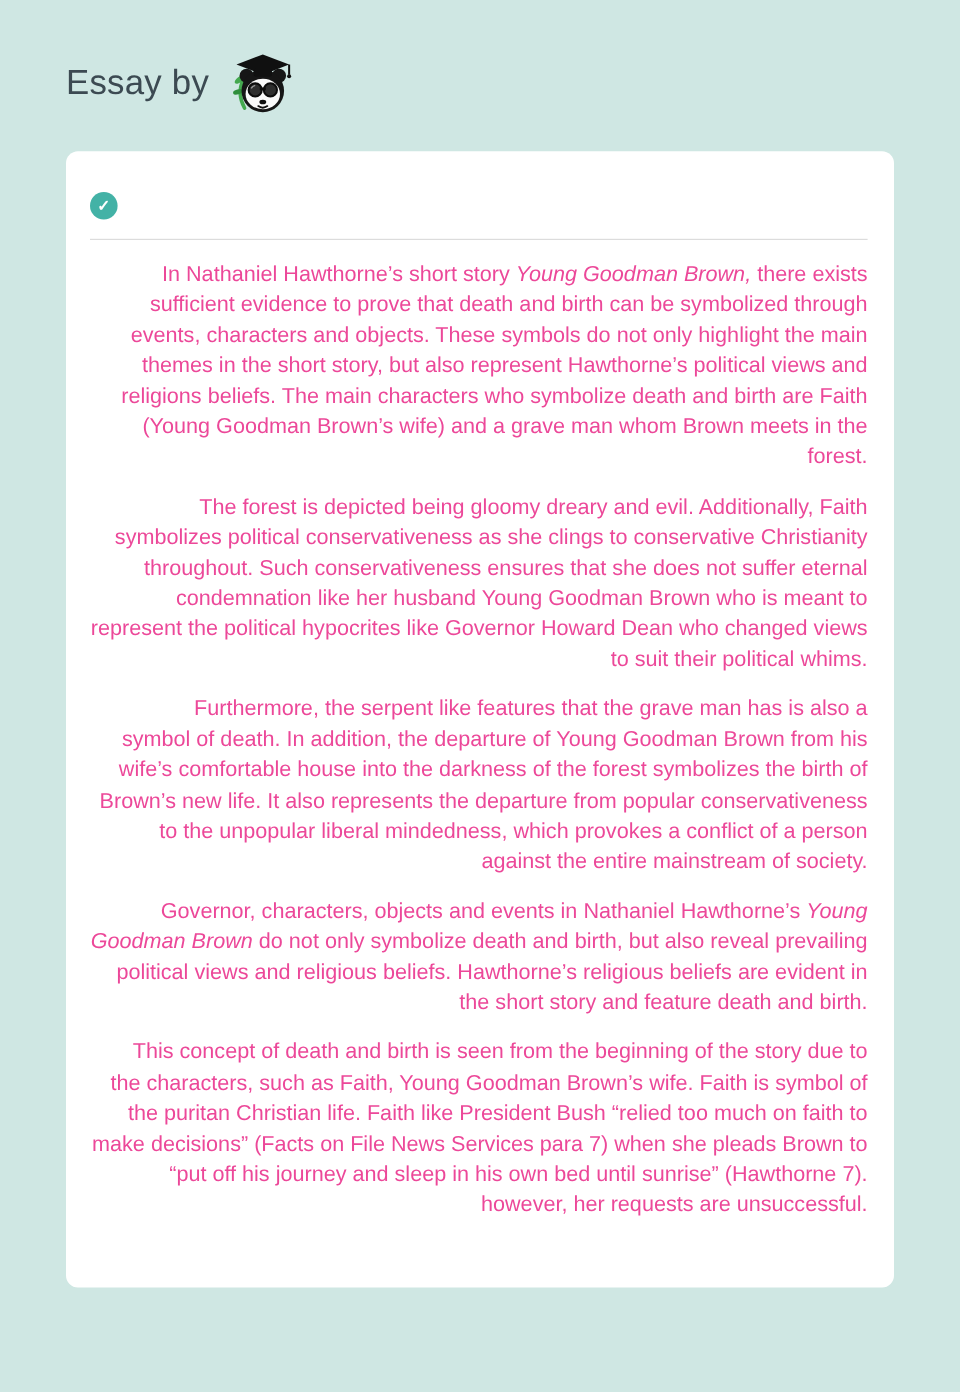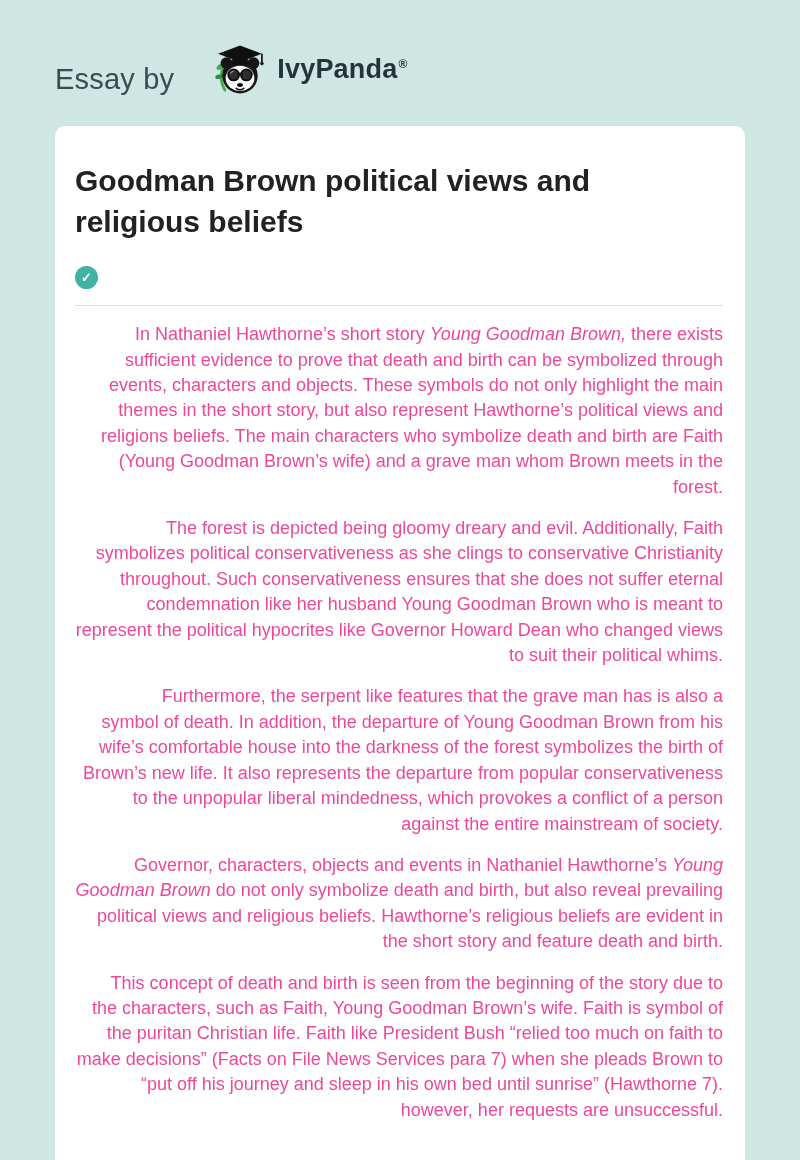--- a/index.html
+++ b/index.html
@@ -9,23 +9,22 @@
     min-height: 1160px;
     background: #cfe7e3;
     font-family: "Liberation Sans", sans-serif;
     -webkit-font-smoothing: antialiased;
   }
   .page { width: 800px; min-height: 1160px; padding-bottom: 20px; }
 
   
   .site-header {
     display: flex;
-    align-items: flex-end;
+    align-items: center;
     padding: 42px 55px 0 55px;
-    gap: 21px;
   }
   .essay-by {
     font-size: 29px;
     color: #3c4a52;
     margin-right: 18px;
     letter-spacing: 0.2px;
   }
   .logo { display: flex; align-items: center; }
   .logo svg { display: block; margin-right: 10px; }
   .brand {
@@ -121,26 +120,24 @@
         <circle cx="58" cy="25.5" r="2" fill="#101010"></circle>
 
         <circle cx="24.5" cy="39" r="6.5" fill="#2e2e2e" stroke="#0c0c0c" stroke-width="2"></circle>
         <circle cx="39.5" cy="39" r="6.5" fill="#2e2e2e" stroke="#0c0c0c" stroke-width="2"></circle>
         <line x1="29" y1="38" x2="35" y2="38" stroke="#0c0c0c" stroke-width="2.5"></line>
         <path d="M20.5 37.5 a5.5 5.5 0 0 1 4 -3" stroke="#9a9a9a" stroke-width="1.4" fill="none"></path>
 
         <ellipse cx="32" cy="51" rx="3.4" ry="2.3" fill="#101010"></ellipse>
         <path d="M27.5 55 q4.5 3.2 9 0" stroke="#101010" stroke-width="1.8" fill="none" stroke-linecap="round"></path>
       </svg>
-      <span class="brand"><span>IvyPanda</span><sup>®</sup></span>
     </span>
   </header>
 
   <main class="card">
-    <h1>Goodman Brown political views and religious beliefs</h1>
 
     <div class="badge-row">
       <span class="check">✓</span>
     </div>
 
     <hr class="divider">
 
     <div class="essay">
       <p><span>In Nathaniel Hawthorne’s short story </span><em>Young Goodman Brown,</em><span> there exists sufficient evidence to prove that death and birth can be symbolized through events, characters and objects. These symbols do not only highlight the main themes in the short story, but also represent Hawthorne’s political views and religions beliefs. The main characters who symbolize death and birth are Faith (Young Goodman Brown’s wife) and a grave man whom Brown meets in the forest.</span></p>
 

